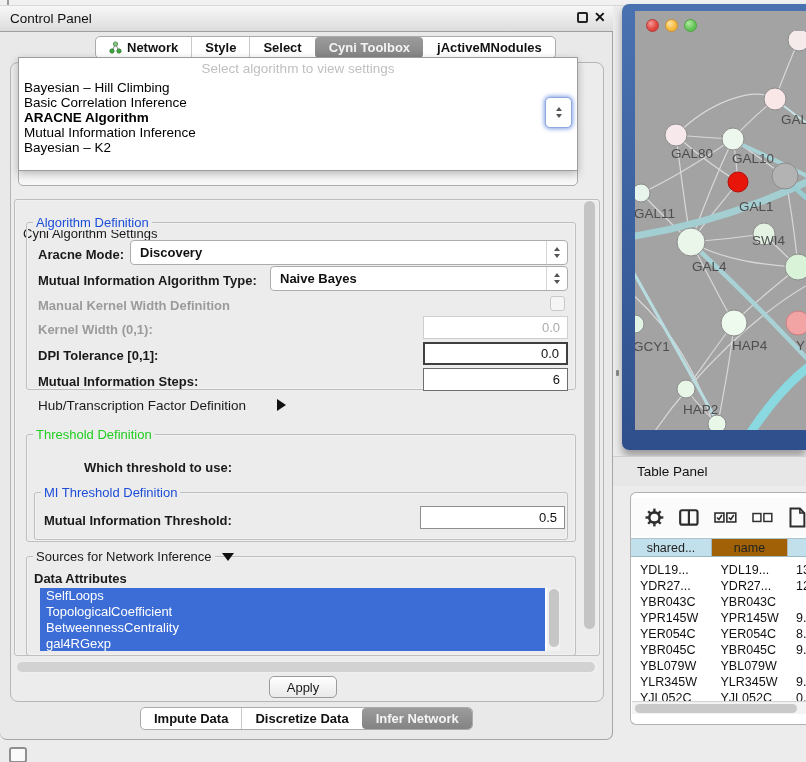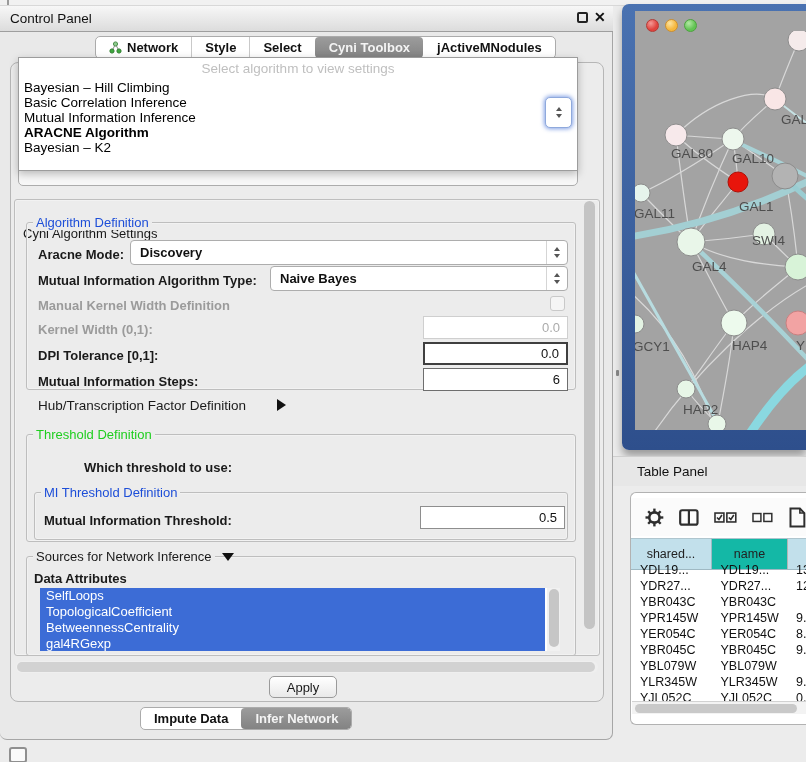--- a/index.html
+++ b/index.html
@@ -112,24 +112,24 @@
   .splitter-dot{left:616px;top:370px;width:3px;height:6px;background:#8A8A8A;border-radius:1px;}
 
   
   .table-panel-bar{left:613px;top:456px;width:193px;height:30px;background:#E7E7E7;border-top:1px solid #CFCFCF;}
   .table-panel-title{left:637px;top:464px;font-size:13.5px;color:#111;}
   .table-window{left:630px;top:492px;width:176px;height:233px;background:#FFF;
                 border:1px solid #B2B2B2;border-right:none;border-radius:6px 0 0 6px;}
   .tbl-toolbar{position:absolute;left:631px;top:498px;width:175px;height:38px;background:#FBFBFB;
                display:flex;align-items:center;gap:15px;padding-left:14px;}
   .tbl-header{position:absolute;left:631px;top:538px;height:24px;display:flex;}
-  .th-cell{height:32px;display:flex;align-items:center;justify-content:center;font-size:12.5px;
+  .th-cell{height:19px;display:flex;align-items:center;justify-content:center;font-size:12.5px;
            border-right:1px solid #9FB9C3;border-top:1px solid #AFC5CE;border-bottom:1px solid #9FB9C3;color:#222;}
   .th-blue{background:#C2E0EB;}
-  .th-gray{background:#14b8a6;border-right-color:#B5B5B5;}
+  .th-gray{background:#a16207;border-right-color:#B5B5B5;}
   .tbl-rows{position:absolute;left:631px;top:562px;width:175px;}
   .t-row{display:flex;height:16px;}
   .t-cell{font-size:12.5px;line-height:16px;padding-left:9px;white-space:nowrap;overflow:hidden;color:#111;}
   .tbl-hscroll{position:absolute;left:632px;top:701px;width:174px;height:13px;background:#F3F3F3;border-top:1px solid #D2D2D2;}
   .tbl-hthumb{position:absolute;left:3px;top:2px;width:162px;height:9px;background:#C9C9C9;border-radius:5px;}
 
   .mini-float-icon{left:9px;top:747px;width:18px;height:16px;border:2px solid #8F8F8F;border-radius:3px;background:#FAFAFA;}
 </style>
 </head>
 <body>
@@ -176,22 +176,22 @@
   <div class="abs focus-stepper">
     <div class="tri-up sm"></div>
     <div class="tri-down sm"></div>
   </div>
 
   <div class="abs popup">
     <div class="popup-placeholder">Select algorithm to view settings</div>
     <div class="popup-options" id="algo-options">
         <div class="popup-option">Bayesian – Hill Climbing</div>
         <div class="popup-option">Basic Correlation Inference</div>
+        <div class="popup-option bold">ARACNE Algorithm</div>
         <div class="popup-option">Mutual Information Inference</div>
-        <div class="popup-option bold">ARACNE Algorithm</div>
         <div class="popup-option">Bayesian – K2</div>
       </div>
   </div>
 
   <div class="abs group" style="left:14px;top:199px;width:586px;height:457px;"></div>
   <div class="abs group-title t-black" style="left:20px;top:192px;margin-top:34px;">Cyni Algorithm Settings</div>
 
   <div class="abs group" style="left:26px;top:222px;width:550px;height:168px;"></div>
   <div class="abs group-title t-blue" style="left:33px;top:215px;">Algorithm Definition</div>
 
@@ -260,20 +260,23 @@
     </div>
   <div class="abs settings-hscroll">
       <div class="settings-hthumb"></div>
     </div>
 
   <div class="abs apply-btn">Apply</div>
 
   <div class="abs seg bottom-tabs">
     <div class="seg-item">
         <span>Impute Data</span>
+      </div>
+    <div class="seg-item">
+        <span>Discretize Data</span>
       </div>
     <div class="seg-item selected">
         <span>Infer Network</span>
       </div>
   </div>
 
   <div class="abs splitter-dot"></div>
 
   <div class="abs net-frame"></div>
   <div class="abs net-canvas">

